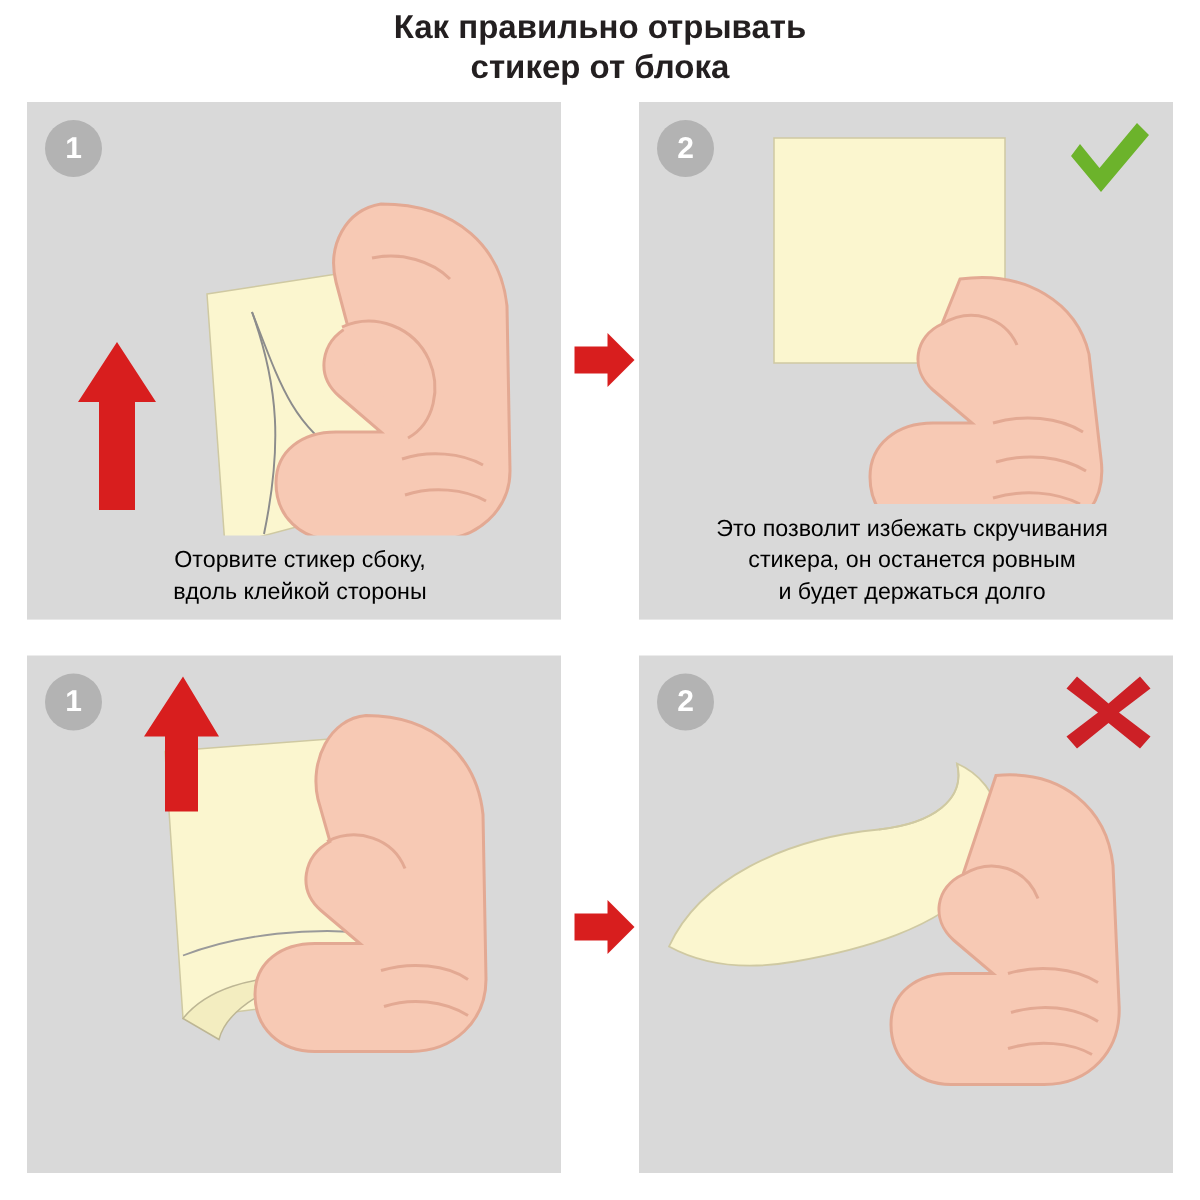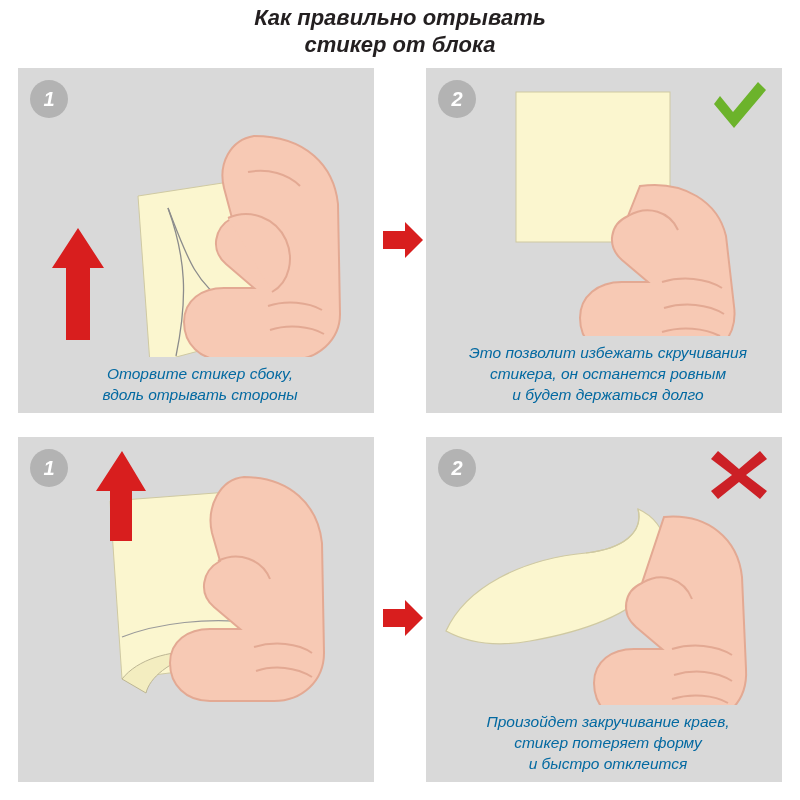--- a/index.html
+++ b/index.html
@@ -11,21 +11,20 @@
     width: 800px;
     height: 800px;
     font-family: "Liberation Sans", sans-serif;
     color: #231f20;
     overflow: hidden;
   }
   .page {
     position: relative;
     width: 700px;
     height: 800px;
-    font-style: italic;
   }
   .title {
     position: absolute;
     top: 4px;
     left: 0;
     width: 800px;
     text-align: center;
     font-size: 22px;
     font-weight: bold;
     line-height: 27px;
@@ -48,21 +47,21 @@
   .caption {
     position: absolute;
     left: 0;
     bottom: 0;
     width: 100%;
     box-sizing: border-box;
     padding: 6px 8px 8px 16px;
     text-align: center;
     font-size: 15.5px;
     line-height: 21px;
-    color: #0369a1;
+    color: #000000;
     white-space: pre-line;
     background: #d9d9d9;
   }
   .stepnum {
     position: absolute;
     left: 12px;
     top: 12px;
     width: 38px;
     height: 38px;
     border-radius: 50%;
@@ -114,21 +113,21 @@
       <path d="M250,238 C268,232 290,234 304,242" fill="none" stroke="#e3a993" stroke-width="2"></path>
       <path d="M252,262 C270,256 292,258 306,266" fill="none" stroke="#e3a993" stroke-width="2"></path>
       <path d="M230,104 C250,100 270,106 282,118" fill="none" stroke="#e3a993" stroke-width="2"></path>
 
       <g>
         <polygon points="60,160 86,200 72,200 72,272 48,272 48,200 34,200" fill="#d81e1e"></polygon>
       </g>
     </svg>
     <div class="stepnum">1</div>
     <div class="caption">Оторвите стикер сбоку,
-вдоль отрывать стороны</div>
+вдоль клейкой стороны</div>
   </div>
 
   <div class="arrow-mid" style="left:381px; top:218px;">
     <svg viewBox="0 0 44 44" width="44" height="44">
       <polygon points="2,13 24,13 24,4 42,22 24,40 24,31 2,31" fill="#d81e1e"></polygon>
     </svg>
   </div>
 
   <div class="panel" style="left:426px; top:68px; width:356px; height:345px;">
     <svg class="art" viewBox="0 0 356 290" width="356" height="290">
@@ -201,18 +200,15 @@
       <path d="M248,238 C268,232 290,234 306,244" fill="none" stroke="#e3a993" stroke-width="2"></path>
       <path d="M246,262 C266,256 288,258 302,266" fill="none" stroke="#e3a993" stroke-width="2"></path>
       <path d="M216,146 C236,134 258,142 266,162" fill="none" stroke="#e3a993" stroke-width="2"></path>
     </svg>
     <div class="stepnum">2</div>
     <div class="markbox">
       <svg viewBox="0 0 58 52" width="58" height="52">
         <polygon points="8,2 29,20 50,2 57,10 36,26 57,42 50,50 29,33 8,50 1,42 22,26 1,10" fill="#cc2026"></polygon>
       </svg>
     </div>
-    <div class="caption">Произойдет закручивание краев,
-стикер потеряет форму
-и быстро отклеится</div>
   </div>
 
 </div>
 
 </body></html>

